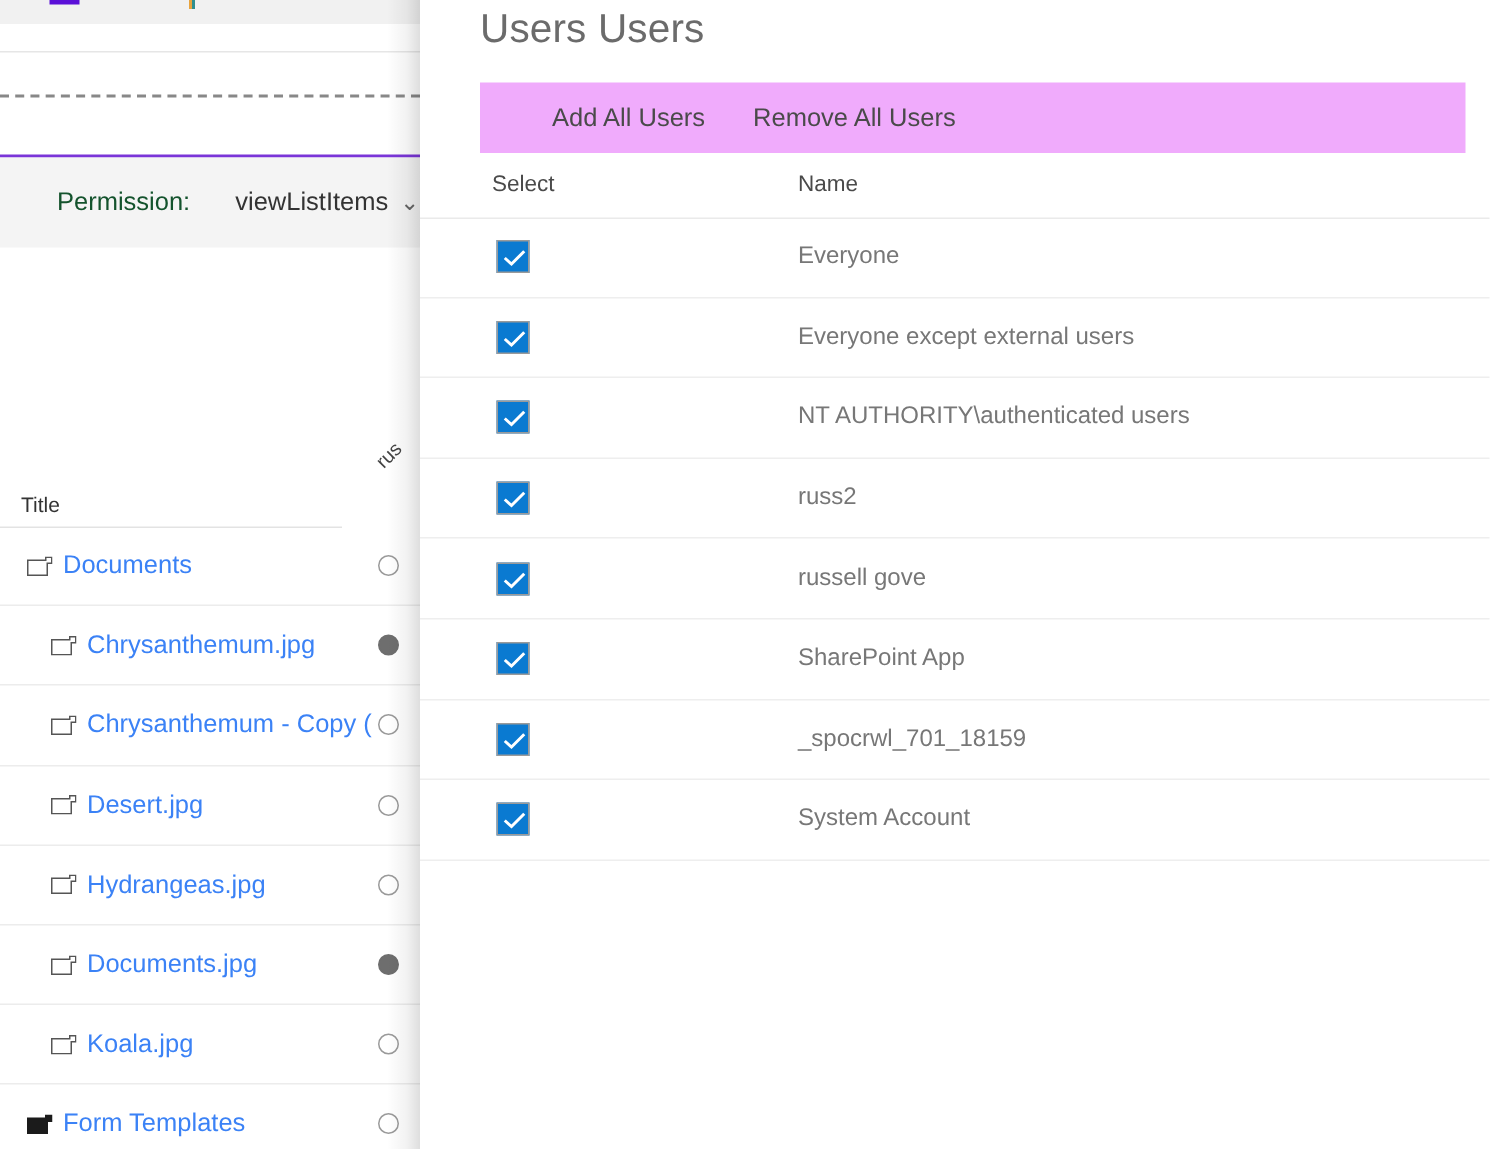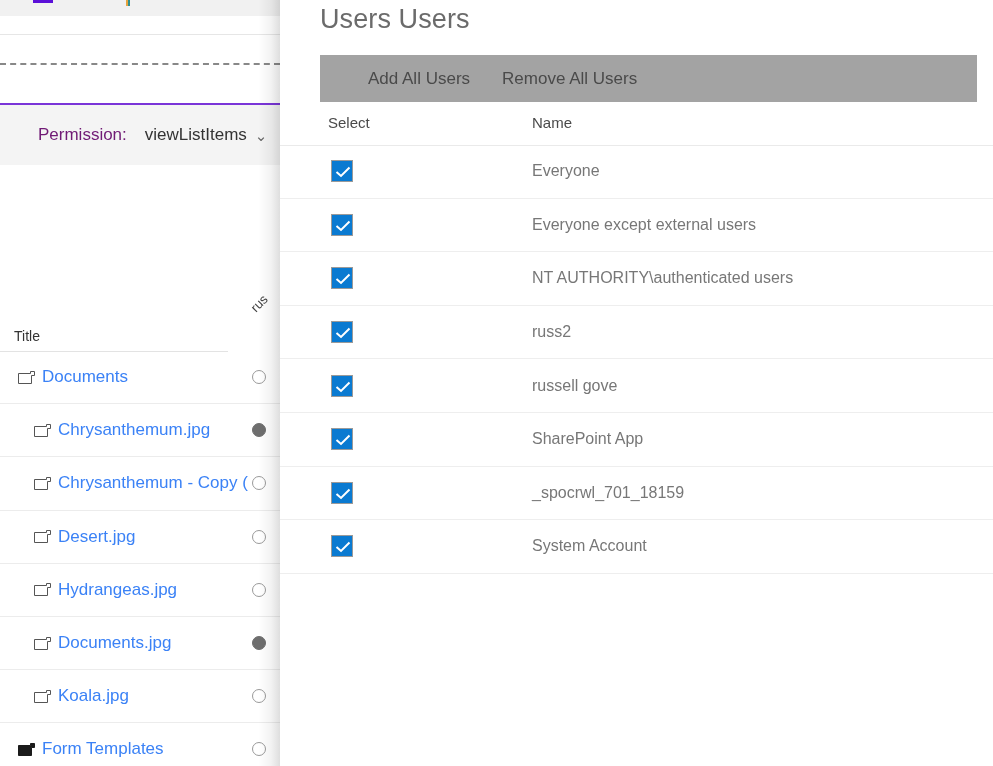--- a/index.html
+++ b/index.html
@@ -67,24 +67,24 @@
     position: absolute;
     left: 0; top: 105px;
     width: 280px; height: 60px;
     background: #f4f4f4;
     display: flex;
     align-items: center;
   }
   .permission-label {
     margin-left: 38px;
     font-size: 17px;
-    color: #701a75;
+    color: #14532d;
   }
   .permission-value {
-    margin-left: 18px;
+    margin-left: 30px;
     font-size: 17px;
     color: #333333;
   }
   .permission-chevron {
     margin-left: 8px;
     color: #666666;
     font-size: 15px;
     line-height: 1;
   }
 
@@ -178,21 +178,21 @@
     font-size: 27px;
     font-weight: 300;
     color: #6b6b6b;
     letter-spacing: 0.1px;
   }
   .toolbar {
     position: absolute;
     left: 40px; top: 55px;
     right: 16px;
     height: 47px;
-    background: #a3a3a3;
+    background: #f0abfc;
     display: flex;
     align-items: center;
   }
   .toolbar-btn {
     font-size: 17px;
     color: #4a4a4a;
     cursor: pointer;
     background: transparent;
     border: none;
     font-family: inherit;

